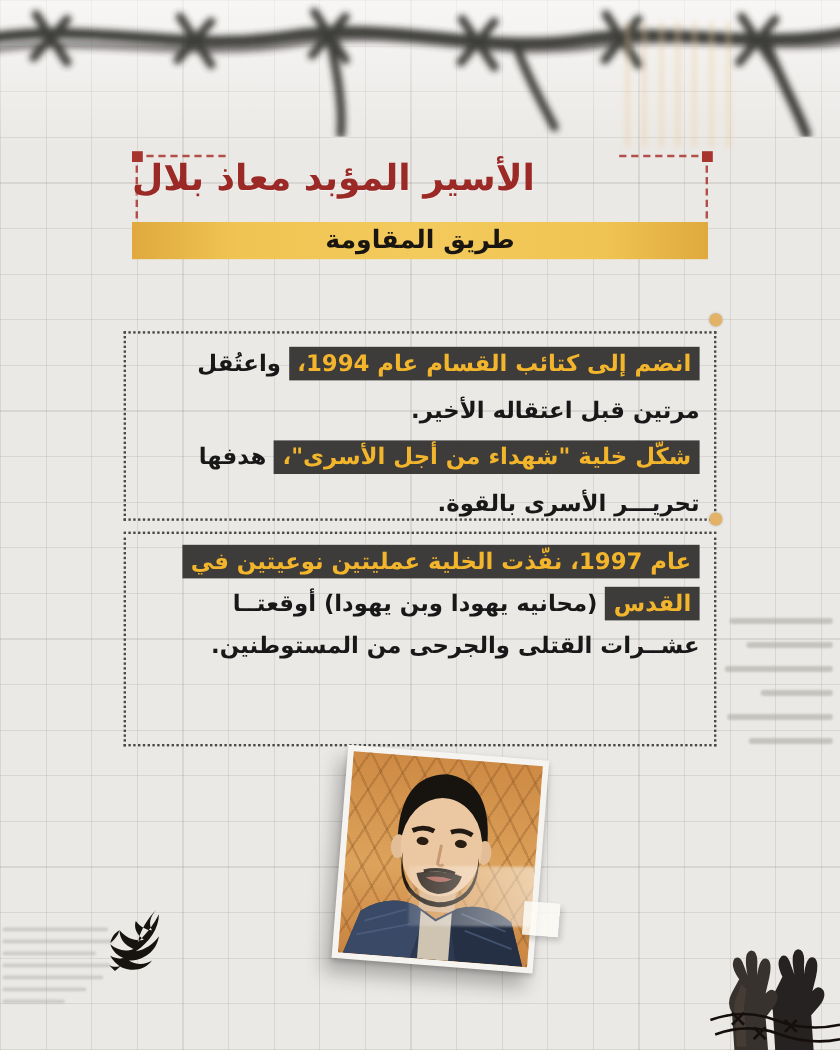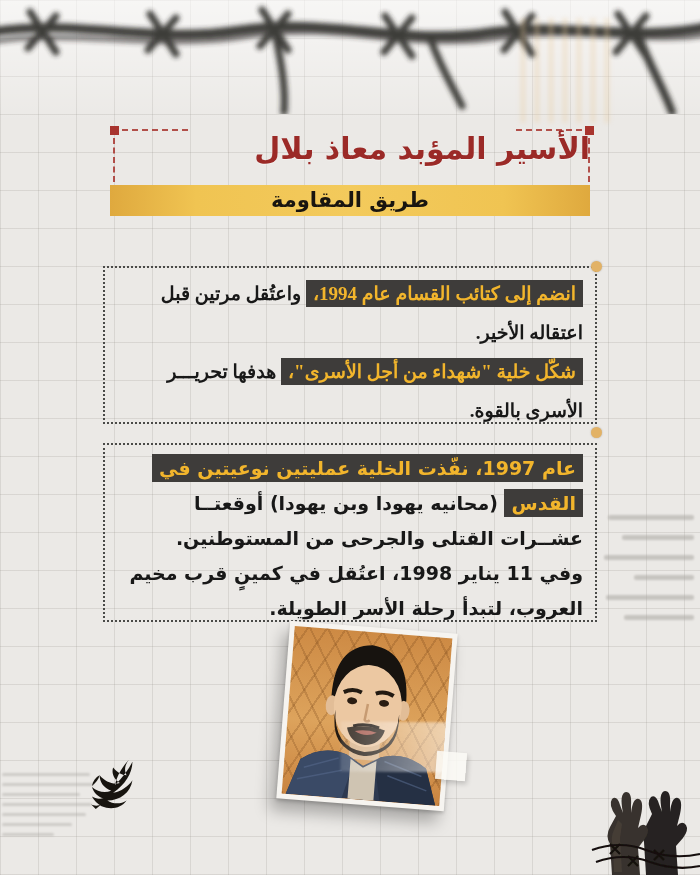--- a/index.html
+++ b/index.html
@@ -21,37 +21,37 @@
   #warm-stripes{left:520px;top:18px;width:90px;height:105px;opacity:.5;
     background:repeating-linear-gradient(90deg, rgba(233,200,150,.55) 0 6px, rgba(233,200,150,0) 6px 14px);
     filter:blur(2px);}
 
   
   .corner{width:9px;height:9px;background:#a8342e;}
   .dash-h{border-top:2px dashed rgba(168,52,46,.85);width:66px;height:0;}
   .dash-v{border-left:2px dashed rgba(168,52,46,.85);width:0;height:44px;}
 
   #page-title{
-    left:110px;top:131px;width:480px;text-align:right;direction:rtl;
+    left:110px;top:131px;width:480px;text-align:left;direction:rtl;
     color:#9b2a27;font-size:30px;font-weight:bold;letter-spacing:0;
     text-shadow:0 1px 0 rgba(255,255,255,.4);
   }
   #subtitle-bar{
     left:110px;top:185px;width:480px;height:31px;line-height:31px;
     background:linear-gradient(90deg,#dfa93e 0%,#f0c452 18%,#f3ca5c 50%,#f0c452 82%,#dfa93e 100%);
     text-align:center;direction:rtl;color:#191510;font-size:21px;font-weight:bold;
   }
 
   
   .tblock{
     left:103px;width:494px;border:2px dotted #4a4a48;box-sizing:border-box;
     padding:6px 12px;direction:rtl;text-align:right;
     color:#181818;font-weight:bold;font-size:19px;
   }
-  #block1{top:266px;height:158px;line-height:39px;font-family:Liberation Serif, serif;}
+  #block1{top:276px;height:158px;line-height:39px;}
   #block2{top:443px;height:179px;line-height:35px;}
   .hl{
     background:#3e3c3a;color:#f2b52c;padding:3px 7px;
     box-decoration-break:clone;-webkit-box-decoration-break:clone;
   }
   .block-dot{
     width:11px;height:11px;border-radius:50%;
     background:#e2b266;box-shadow:0 0 2px rgba(0,0,0,.25);
   }
 
@@ -137,21 +137,20 @@
 </div>
 
 <div id="block1" class="abs tblock">
   <span class="hl">انضم إلى كتائب القسام عام 1994،</span><span> واعتُقل مرتين قبل اعتقاله الأخير.</span><br>
   <span class="hl">شكّل خلية "شهداء من أجل الأسرى"،</span><span> هدفها تحريـــر الأسرى بالقوة.</span>
 </div>
 <div class="abs block-dot" style="left:591px;top:261px;"></div>
 
 <div id="block2" class="abs tblock">
   <span class="hl">عام 1997، نفّذت الخلية عمليتين نوعيتين في القدس</span><span> (محانيه يهودا وبن يهودا) أوقعتــا عشــرات القتلى والجرحى من المستوطنين.</span><br>
-  <span>وفي 11 يناير 1998، اعتُقل في كمينٍ قرب مخيم العروب، لتبدأ رحلة الأسر الطويلة.</span>
 </div>
 <div class="abs block-dot" style="left:591px;top:427px;"></div>
 
 <div id="photo" class="abs">
   <div id="photo-inner">
     <svg viewBox="0 0 158 168" width="158" height="168">
 
       <rect x="64" y="102" width="30" height="26" fill="#d9b48c"></rect>
 
       <path d="M4,168 L16,132 Q38,116 62,124 L79,134 L96,124 Q120,116 142,132 L154,168 Z" fill="#2d3950"></path>

